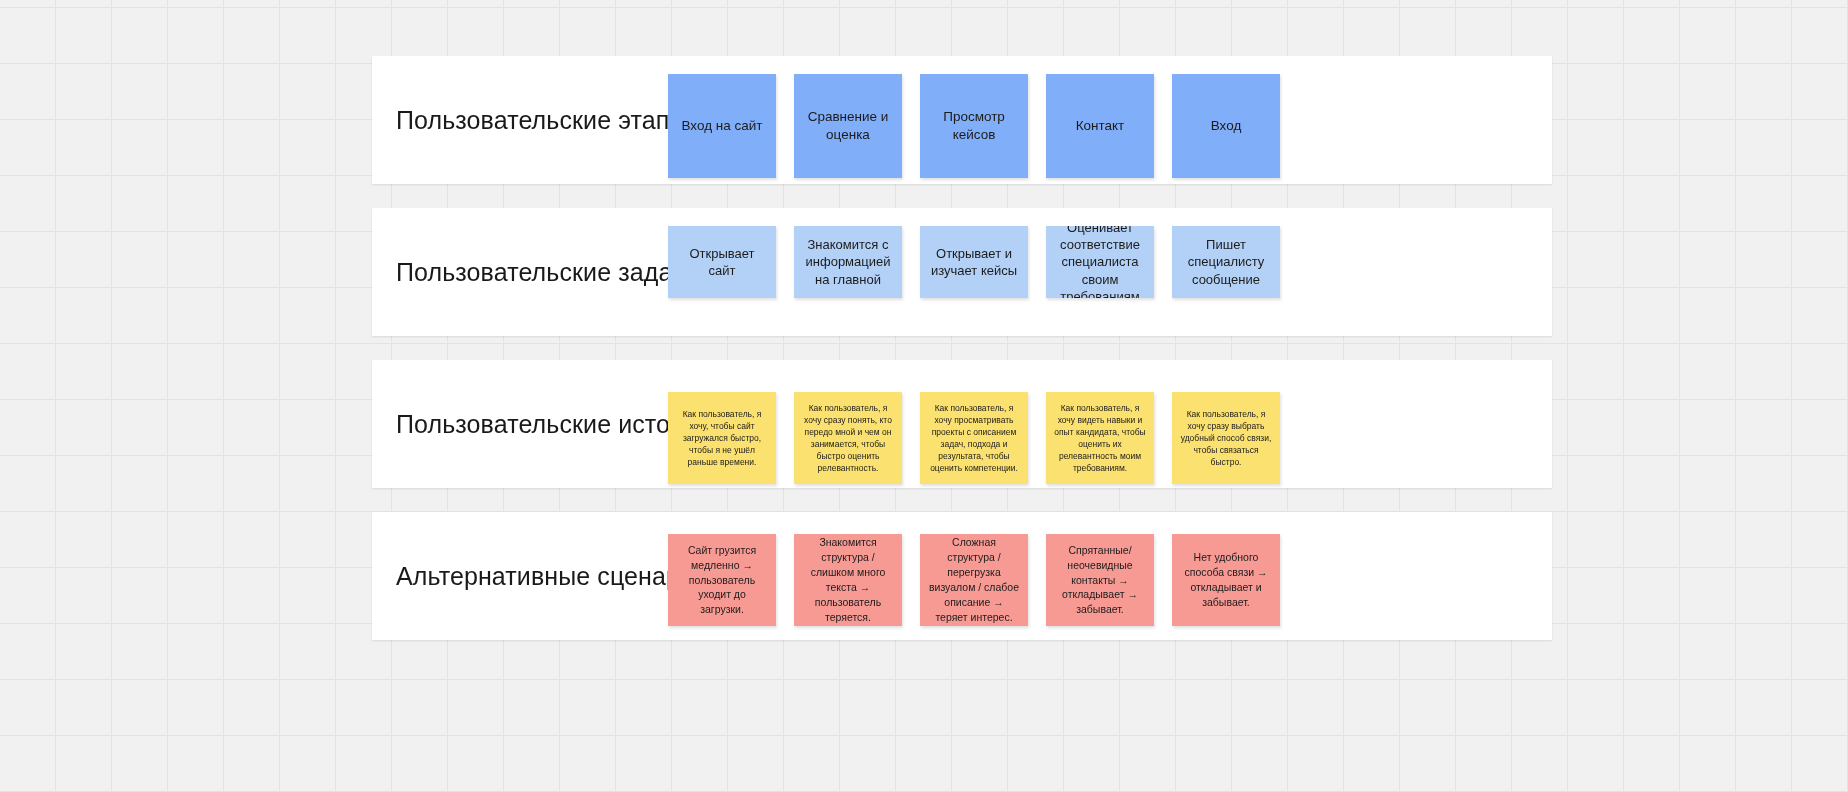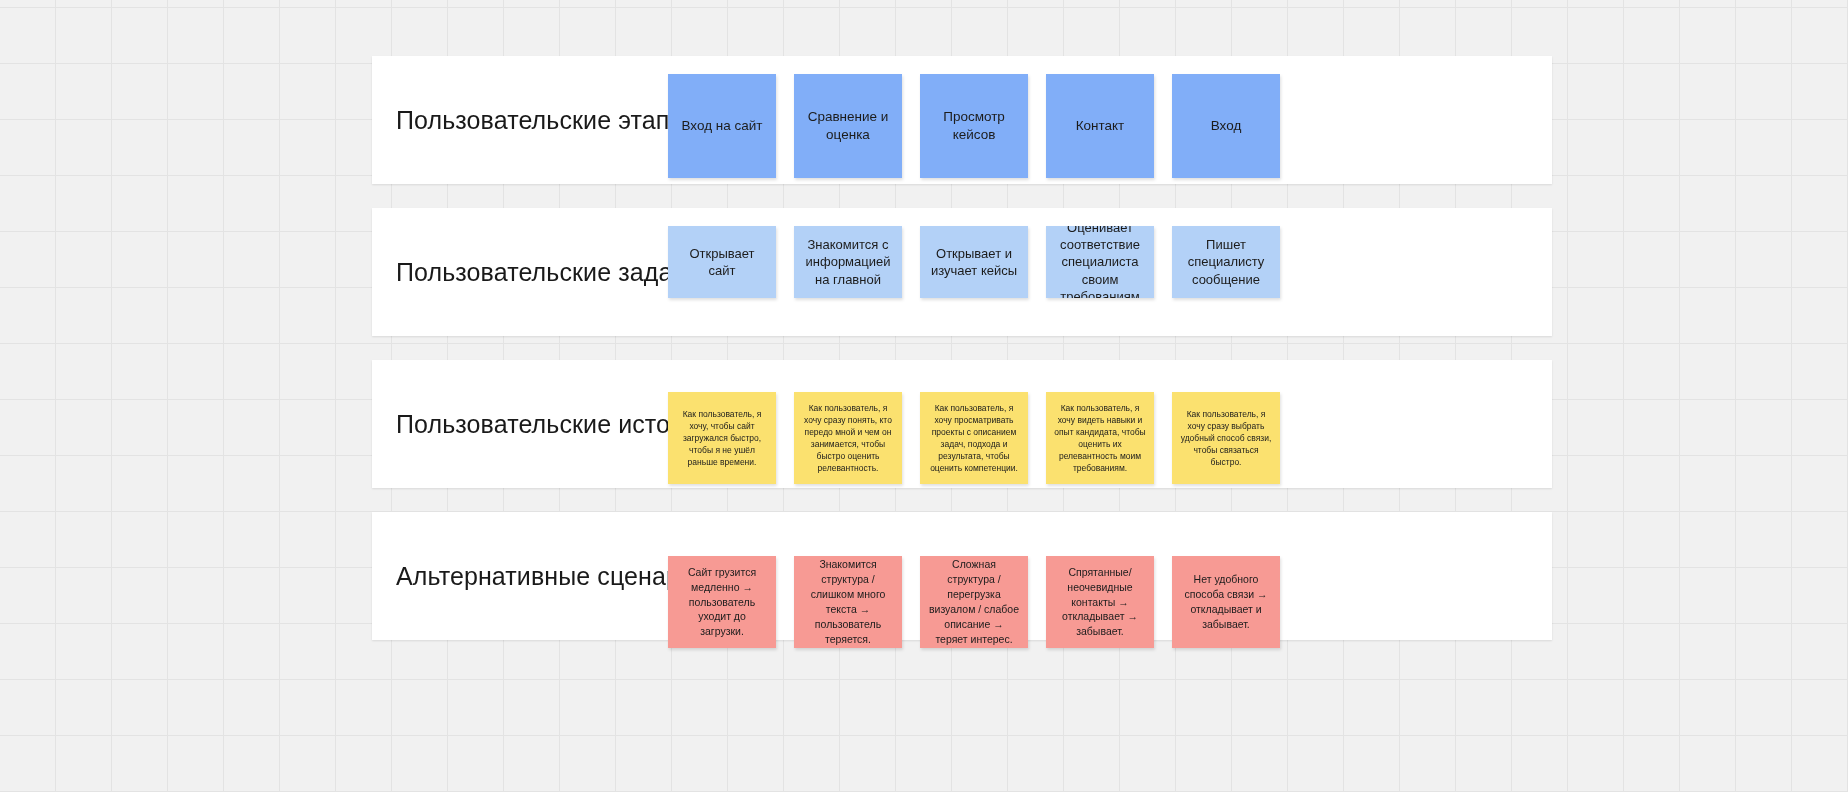--- a/index.html
+++ b/index.html
@@ -103,21 +103,21 @@
   #row-stories .cards { top: 32px; }
   #row-stories .card {
     height: 92px;
     background: #fbe16f;
     font-size: 8.5px;
     line-height: 1.42;
   }
 
   
   #row-scenarios { top: 512px; height: 128px; }
-  #row-scenarios .cards { top: 8px; align-items: flex-end; }
+  #row-scenarios .cards { top: 22px; }
   #row-scenarios .card {
     height: 92px;
     background: #f79a94;
     font-size: 10.5px;
     line-height: 1.42;
   }
 </style>
 </head>
 <body>
 

